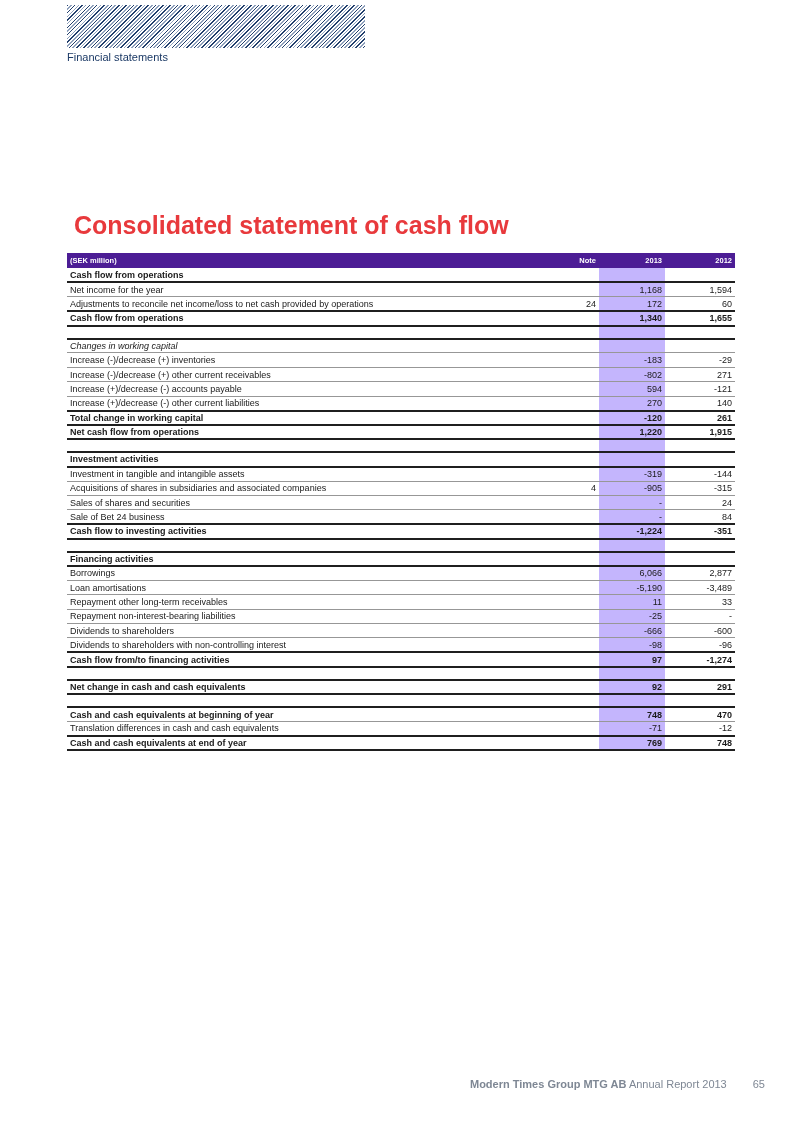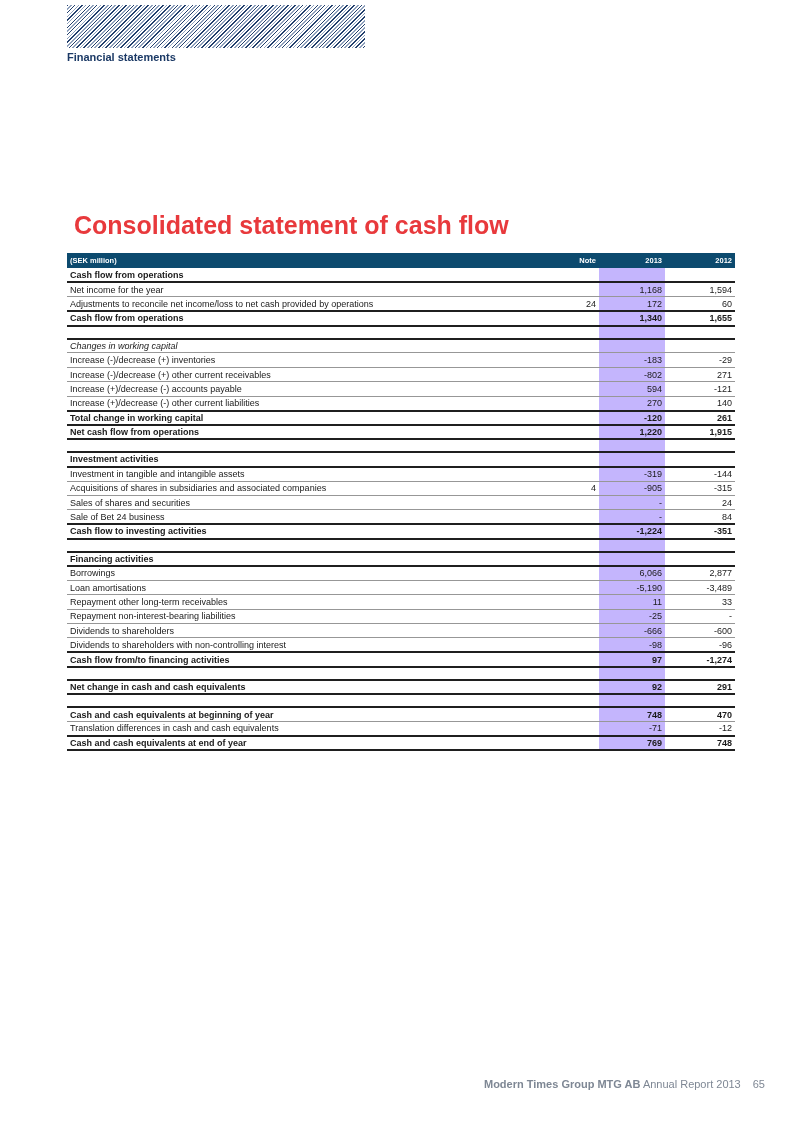--- a/index.html
+++ b/index.html
@@ -20,36 +20,36 @@
     background: repeating-linear-gradient(
       135deg,
       #24416e 0px,  #24416e 1.1px,
       #ffffff 1.1px, #ffffff 2.6px,
       #8ea0bc 2.6px, #8ea0bc 3.7px,
       #ffffff 3.7px, #ffffff 5.2px
     );
   }
   .eyebrow {
     position: absolute; left: 67px; top: 51px;
-    font-size: 11px; font-weight: bold; color: #1b3965;
+    font-size: 11px; font-weight: normal; color: #1b3965;
   }
 
   .title {
     position: absolute; left: 74px; top: 211px;
     font-size: 25px; font-weight: bold; color: #e8393c;
   }
 
   
   .table-wrap { position: absolute; left: 67px; top: 253px; width: 668px; }
   table {
     border-collapse: collapse; table-layout: fixed;
     width: 668px; font-size: 9px; color: #1a1a1a;
   }
   thead td {
-    background: #0c4a6e; color: #ffffff;
+    background: #4c1d95; color: #ffffff;
     font-weight: bold; font-size: 7.5px; height: 15px;
   }
   td {
     height: 14.4px; padding: 0 3px;
     vertical-align: middle; overflow: hidden; white-space: nowrap;
   }
   .c-label { text-align: left; }
   .c-note, .c-2013, .c-2012 { text-align: right; }
   tbody .c-2013 { background: #c4b5fd; }
 
@@ -62,21 +62,21 @@
   tbody tr.r-spacer   td { border: none; height: 13px; }
   tbody tr:first-child td { border-top: none; }
 
   
   .footer {
     position: absolute; top: 1078px; right: 35px;
     font-size: 11px; color: #7e8794;
     display: flex; align-items: baseline; white-space: pre; padding-left: 17px;
   }
   .footer .company { font-weight: bold; }
-  .footer .pageno { margin-left: 12px; }
+  .footer .pageno { margin-left: 26px; }
 </style>
 </head>
 <body>
 
 <div class="hatch"></div>
 <div class="eyebrow">Financial statements</div>
 
 <h1 class="title" style="margin:0;">Consolidated statement of cash flow</h1>
 
 <div class="table-wrap">

